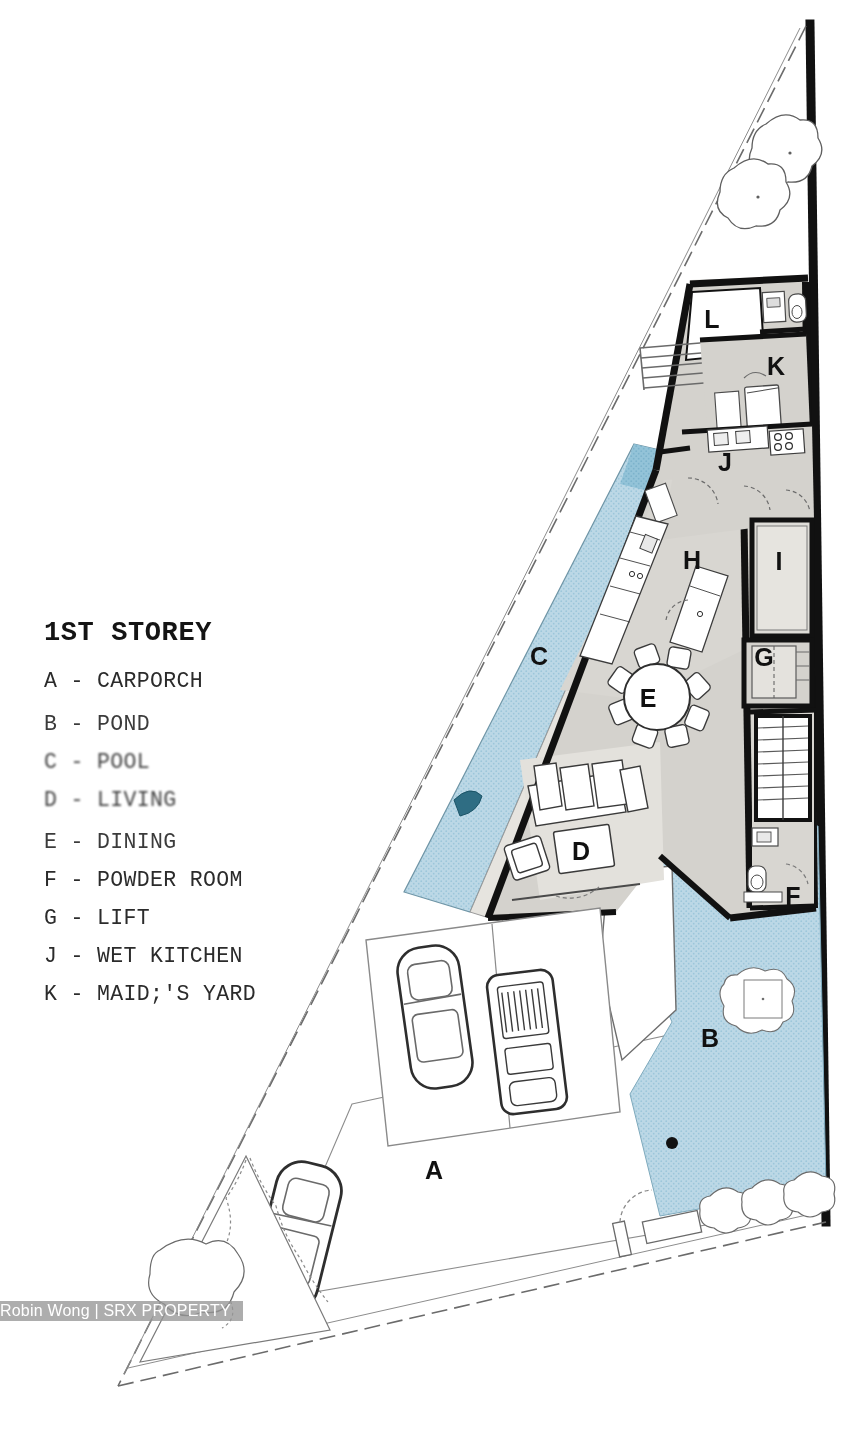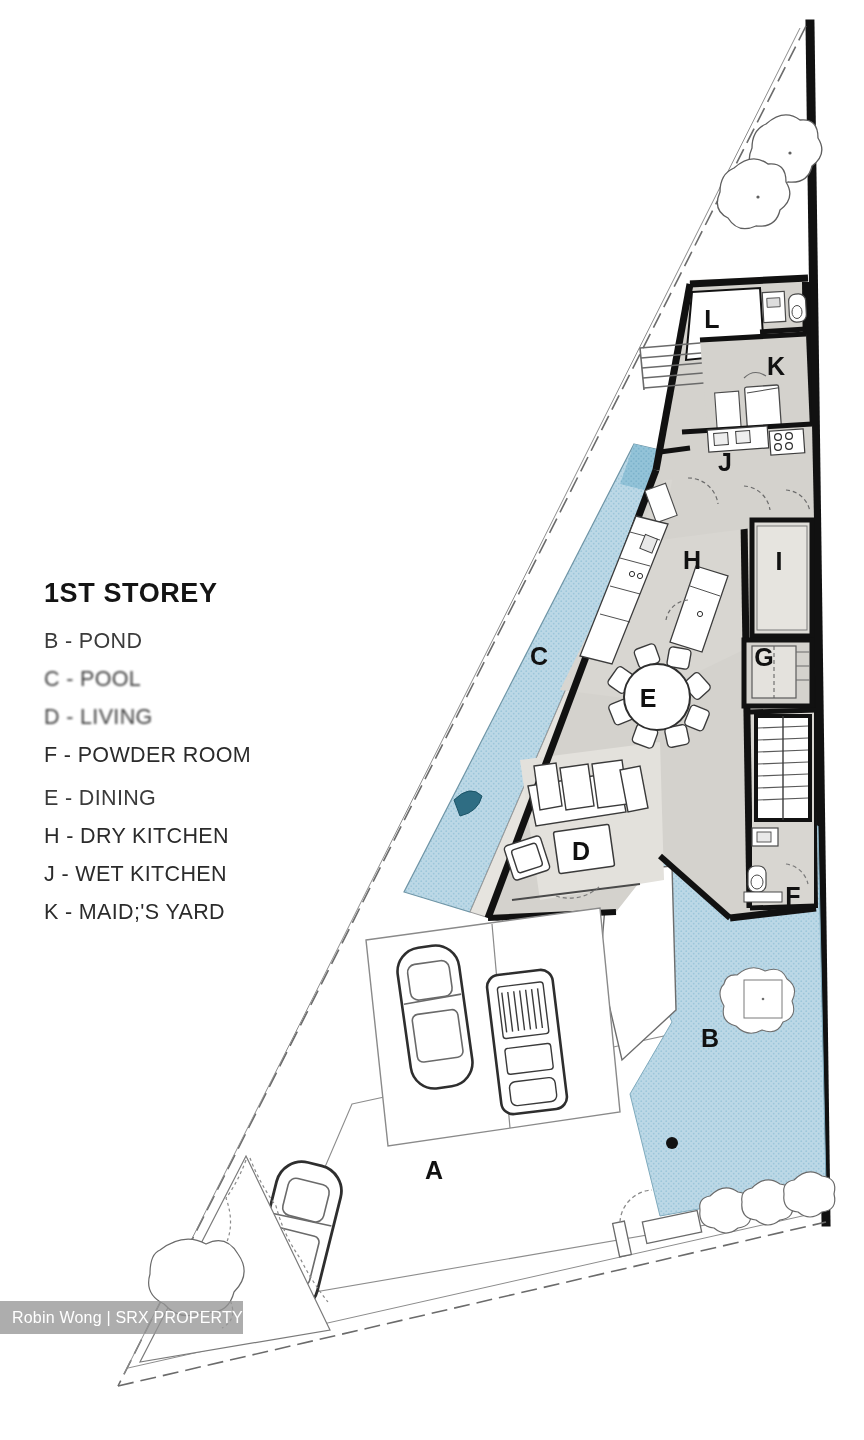--- a/index.html
+++ b/index.html
@@ -6,21 +6,21 @@
   html,body{margin:0;padding:0;background:#ffffff;}
   body{
     width:864px;height:1440px;position:relative;overflow:hidden;
     font-family:"Liberation Sans","DejaVu Sans",sans-serif;
     color:#1a1a1a;
   }
   #plan-root{position:absolute;inset:0;}
 
   
   #legend{
-    position:absolute;left:44px;top:580px;width:300px;
+    position:absolute;left:44px;top:620px;width:300px;font-family:Liberation Mono, monospace;
   }
   #legend-title{
     font-size:27px;font-weight:700;letter-spacing:0.6px;
     color:#141414;margin:0 0 24px 0;line-height:1;
   }
   .legend-item{
     font-size:21.5px;line-height:1;letter-spacing:0.35px;
     color:#2b2b2b;margin-bottom:16.5px;white-space:nowrap;
     font-weight:400;
   }
@@ -29,24 +29,24 @@
     opacity:.92;
     margin-top:21px;
   }
   .legend-item.blurred2{
     filter:blur(1.15px);
     opacity:.9;
   }
 
   
   #watermark{
-    position:absolute;left:0;top:1301px;width:243px;height:33px;
+    position:absolute;left:0;top:1301px;width:243px;height:20px;
     background:rgba(150,150,150,0.78);
     color:#ffffff;font-size:16px;letter-spacing:.2px;
-    display:flex;align-items:center;padding-left:12px;
+    display:flex;align-items:center;padding-left:0;
     box-sizing:border-box;
   }
 
   
   #drawing{position:absolute;left:0;top:0;width:864px;height:1440px;}
   .rlabel{
     font-family:"Liberation Sans","DejaVu Sans",sans-serif;
     font-weight:700;fill:#111;
   }
 </style>
@@ -375,26 +375,27 @@
         <text x="779" y="563" class="rlabel" font-size="25" text-anchor="middle" dominant-baseline="middle">I</text>
         <text x="725" y="464" class="rlabel" font-size="25" text-anchor="middle" dominant-baseline="middle">J</text>
         <text x="776" y="368" class="rlabel" font-size="25" text-anchor="middle" dominant-baseline="middle">K</text>
         <text x="712" y="321" class="rlabel" font-size="25" text-anchor="middle" dominant-baseline="middle">L</text>
       </g>
   </svg>
 
   <div id="legend">
     <div id="legend-title">1ST STOREY</div>
     <div id="legend-list">
+        <div class="legend-item">A - CARPORCH</div>
         <div class="legend-item blurred">B - POND</div>
         <div class="legend-item blurred2">C - POOL</div>
         <div class="legend-item blurred2">D - LIVING</div>
+        <div class="legend-item blurred">E - DINING</div>
         <div class="legend-item">F - POWDER ROOM</div>
-        <div class="legend-item blurred">E - DINING</div>
-        <div class="legend-item">H - DRY KITCHEN</div>
+        <div class="legend-item">G - LIFT</div>
         <div class="legend-item">J - WET KITCHEN</div>
         <div class="legend-item">K - MAID;'S YARD</div>
       </div>
   </div>
 
   <div id="watermark">
     <span>Robin Wong | SRX PROPERTY</span>
   </div>
 
 </div>

